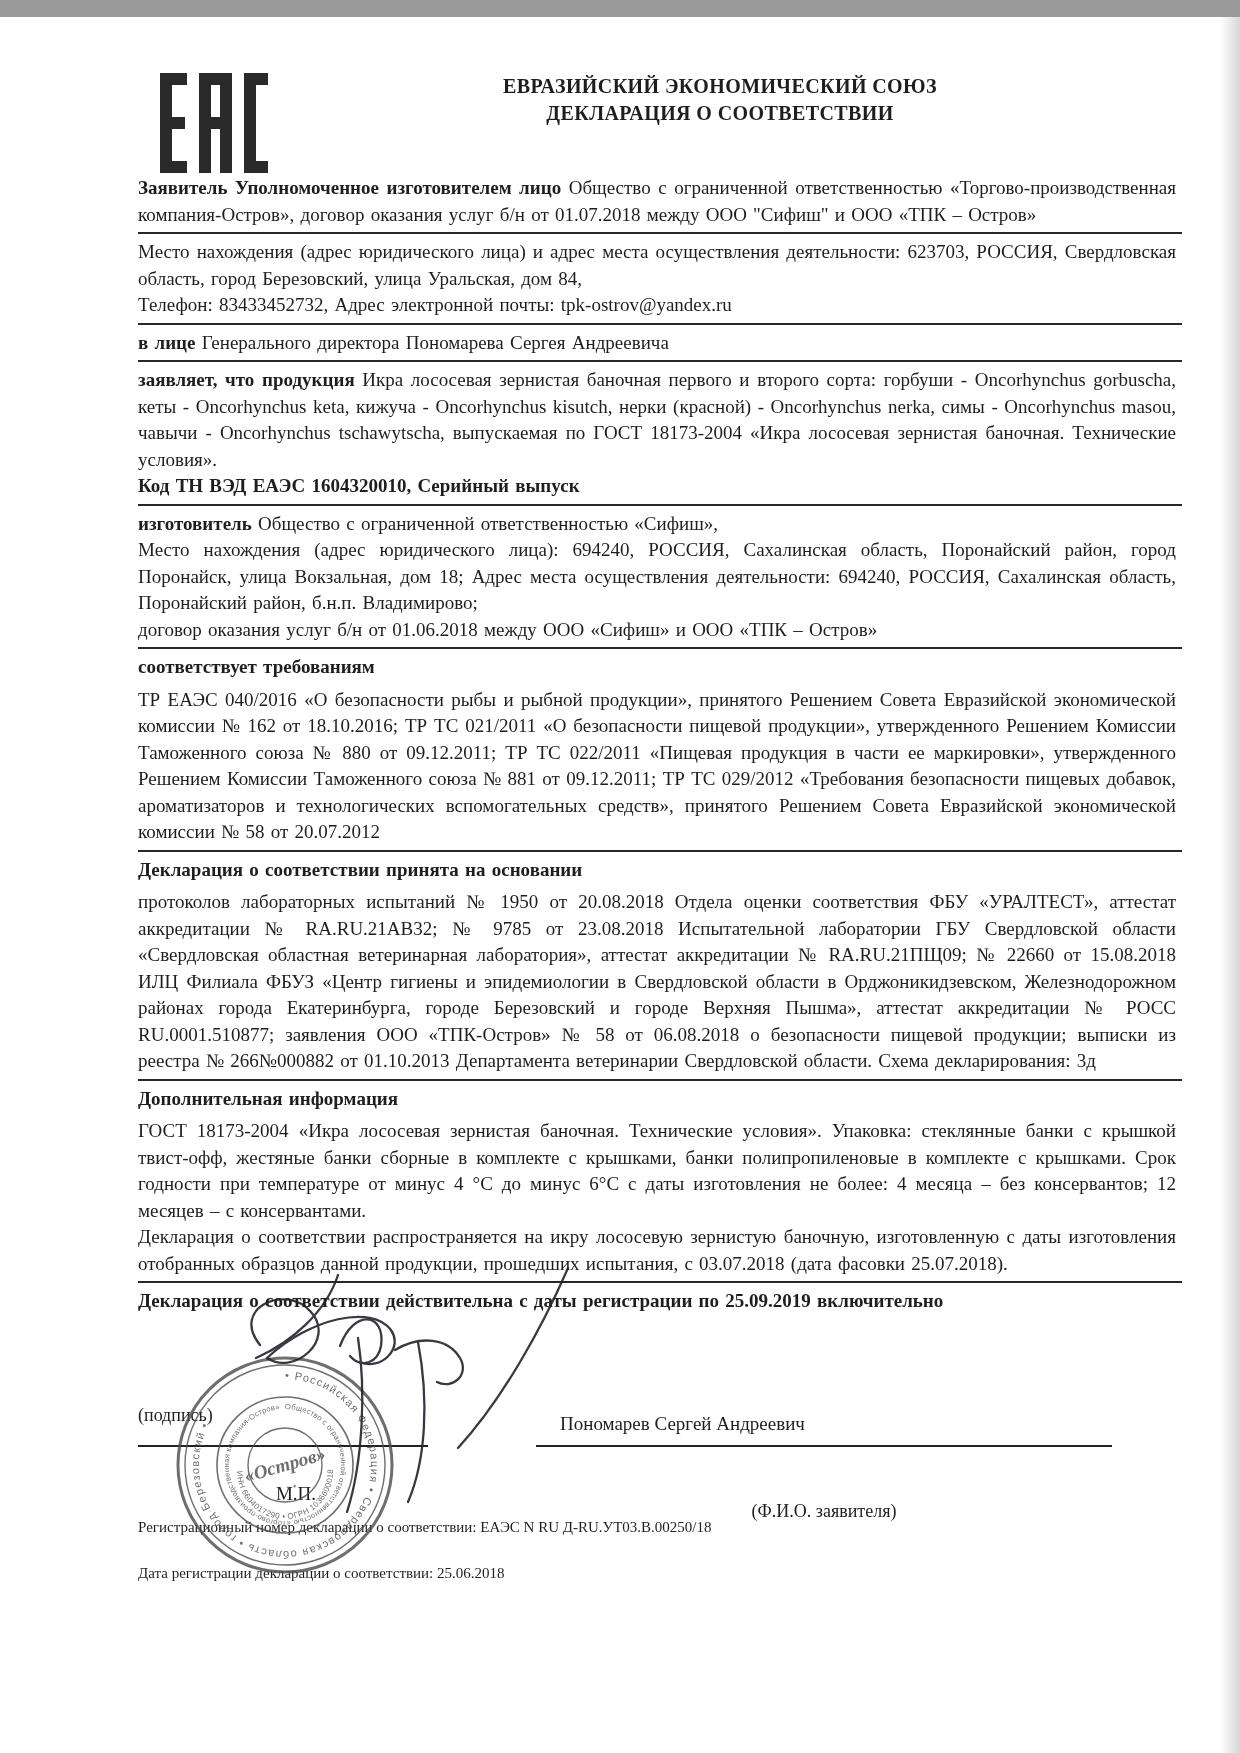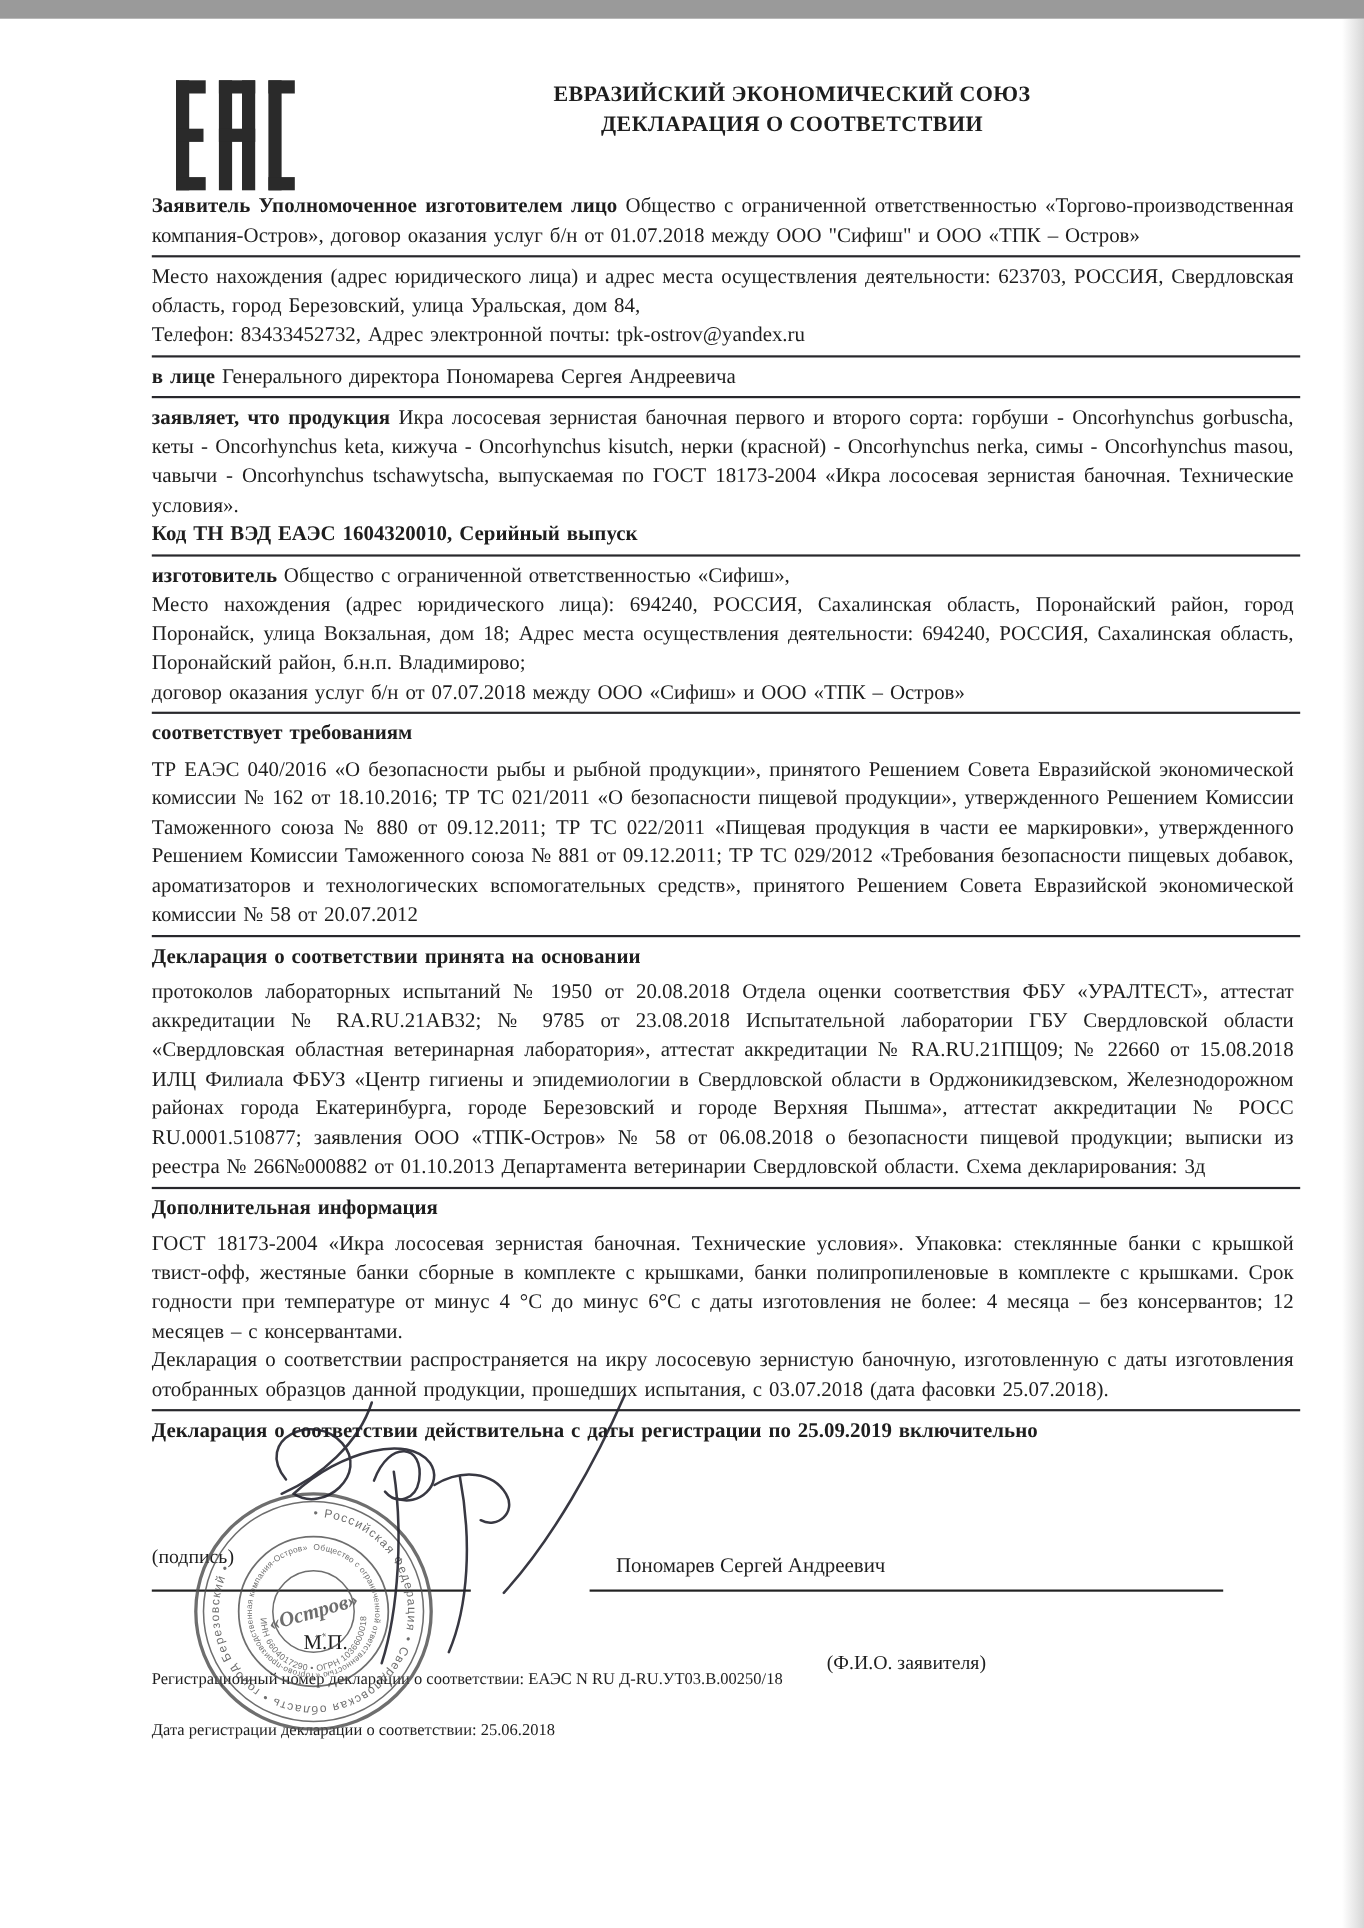--- a/index.html
+++ b/index.html
@@ -85,21 +85,21 @@
 
     <p class="para"><span class="lead">в лице</span> <span>Генерального директора Пономарева Сергея Андреевича</span></p>
     <div class="rule"></div>
 
     <p class="para"><span class="lead">заявляет, что продукция</span> <span>Икра лососевая зернистая баночная первого и второго сорта: горбуши - Oncorhynchus gorbuscha, кеты - Oncorhynchus keta, кижуча - Oncorhynchus kisutch, нерки (красной) - Oncorhynchus nerka, симы - Oncorhynchus masou, чавычи - Oncorhynchus tschawytscha, выпускаемая по ГОСТ 18173-2004 «Икра лососевая зернистая баночная. Технические условия».</span></p>
     <p class="para"><span class="lead">Код ТН ВЭД ЕАЭС 1604320010, Серийный выпуск</span></p>
     <div class="rule"></div>
 
     <p class="para"><span class="lead">изготовитель</span> <span>Общество с ограниченной ответственностью «Сифиш»,</span></p>
     <p class="para"><span>Место нахождения (адрес юридического лица): 694240, РОССИЯ, Сахалинская область, Поронайский район, город Поронайск, улица Вокзальная, дом 18;  Адрес места осуществления деятельности: 694240, РОССИЯ, Сахалинская область, Поронайский район, б.н.п. Владимирово;</span></p>
-    <p class="para"><span>договор оказания услуг б/н от 07.07.2018 между ООО «Сифиш» и ООО «ТПК – Остров»</span></p>
+    <p class="para"><span>договор оказания услуг б/н от 01.06.2018 между ООО «Сифиш» и ООО «ТПК – Остров»</span></p>
     <div class="rule"></div>
 
     <p class="para"><span class="lead">соответствует требованиям</span></p>
     <p class="para gap-top"><span>ТР ЕАЭС 040/2016 «О безопасности рыбы и рыбной продукции», принятого Решением Совета Евразийской экономической комиссии № 162 от 18.10.2016; ТР ТС 021/2011 «О безопасности пищевой продукции», утвержденного Решением Комиссии Таможенного союза № 880 от 09.12.2011; ТР ТС 022/2011 «Пищевая продукция в части ее маркировки», утвержденного Решением Комиссии Таможенного союза № 881 от 09.12.2011; ТР ТС 029/2012 «Требования безопасности пищевых добавок, ароматизаторов и технологических вспомогательных средств»,  принятого Решением Совета Евразийской экономической комиссии № 58 от 20.07.2012</span></p>
     <div class="rule"></div>
 
     <p class="para"><span class="lead">Декларация о соответствии принята на основании</span></p>
     <p class="para gap-top"><span>протоколов лабораторных испытаний № 1950 от 20.08.2018 Отдела оценки соответствия ФБУ «УРАЛТЕСТ», аттестат аккредитации № RA.RU.21АВ32; № 9785 от 23.08.2018 Испытательной лаборатории ГБУ Свердловской области «Свердловская областная ветеринарная лаборатория», аттестат аккредитации № RA.RU.21ПЩ09; № 22660 от 15.08.2018 ИЛЦ Филиала ФБУЗ «Центр гигиены и эпидемиологии в Свердловской области в Орджоникидзевском, Железнодорожном районах города Екатеринбурга, городе Березовский и городе Верхняя Пышма», аттестат аккредитации № РОСС RU.0001.510877; заявления ООО «ТПК-Остров» № 58 от 06.08.2018 о безопасности пищевой продукции; выписки из реестра № 266№000882 от 01.10.2013 Департамента ветеринарии Свердловской области. Схема декларирования: 3д</span></p>
     <div class="rule"></div>
 

